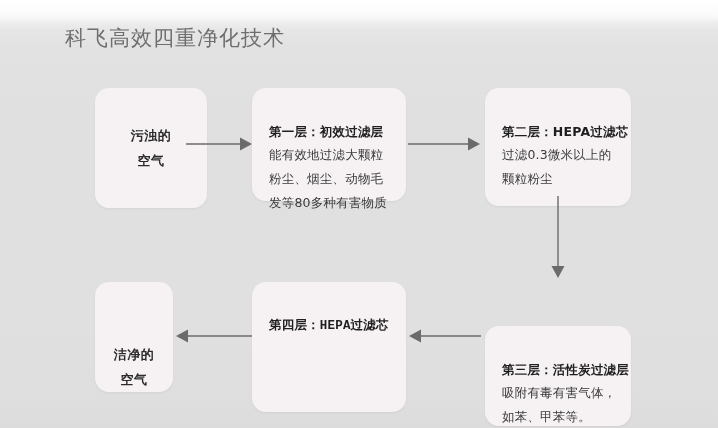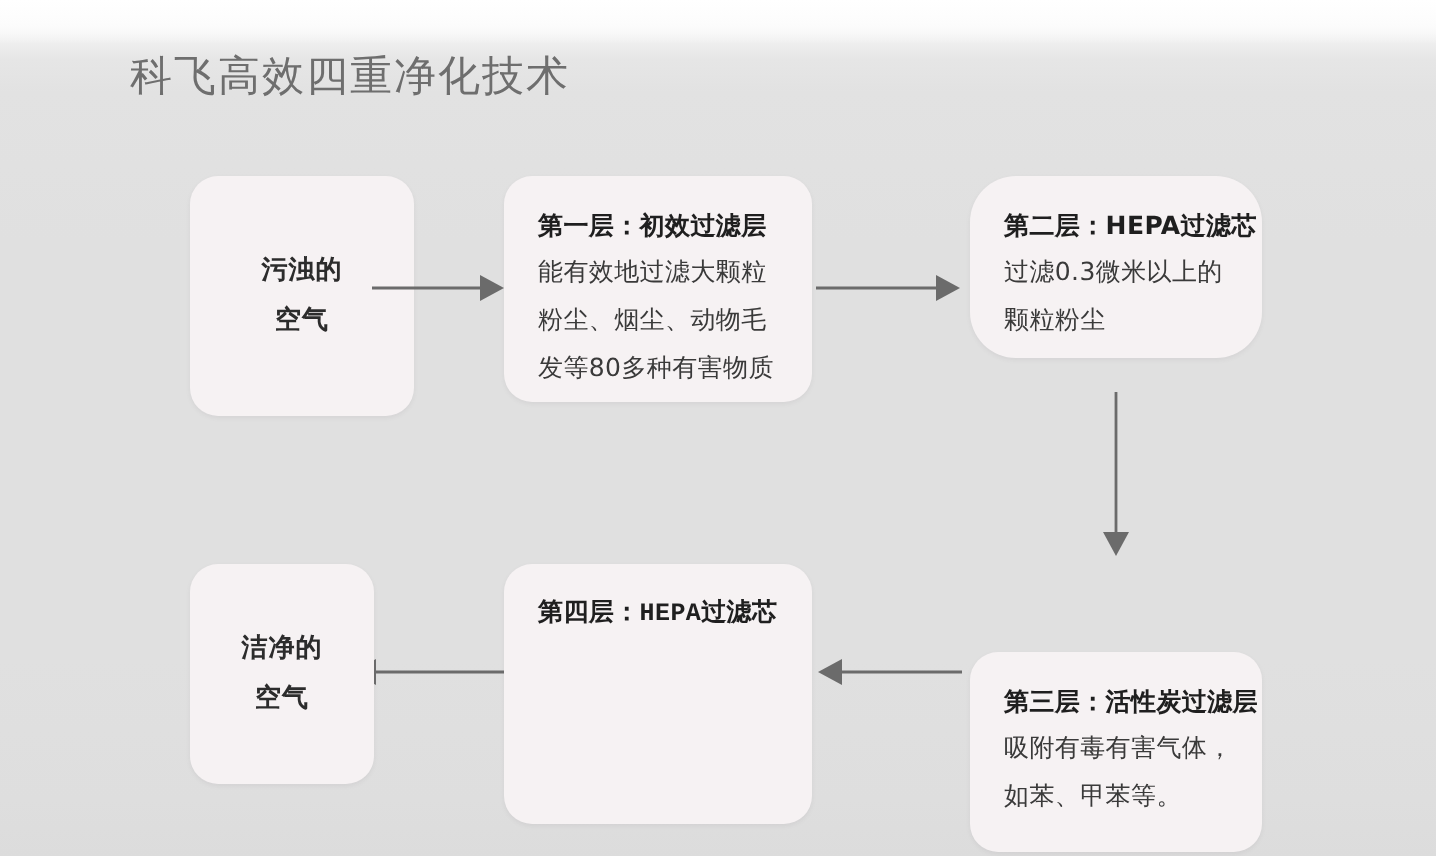--- a/index.html
+++ b/index.html
@@ -57,21 +57,21 @@
     justify-content: center;
   }
   .node.plain .line {
     font-size: 13px;
     color: #2c2c2c;
     font-weight: 600;
     line-height: 25px;
     letter-spacing: 0.5px;
   }
   .node.detail {
-    padding: 14px 0 0 17px;
+    padding: 33px 0 0 17px;
   }
   .node.detail .heading {
     font-size: 12.5px;
     font-weight: 700;
     color: #1f1f1f;
     line-height: 22px;
     letter-spacing: 0.2px;
     white-space: nowrap;
   }
   .node.detail .body {
@@ -113,21 +113,21 @@
     <div class="body">能有效地过滤大颗粒粉尘、烟尘、动物毛发等80多种有害物质</div>
   </div>
 
   <div class="arrow" style="left:408px; top:134px;">
     <svg width="72" height="20" viewBox="0 0 72 20">
       <line x1="0" y1="10" x2="60" y2="10" stroke="#6b6b6b" stroke-width="1.4"></line>
       <polygon points="60,3.5 72,10 60,16.5" fill="#6b6b6b"></polygon>
     </svg>
   </div>
 
-  <div class="node detail" style="left:485px; top:88px; width:146px; height:91px;border-radius:23px;">
+  <div class="node detail" style="left:485px; top:88px; width:146px; height:118px;">
     <div class="heading">第二层：HEPA过滤芯</div>
     <div class="body">过滤0.3微米以上的颗粒粉尘</div>
   </div>
 
   <div class="arrow" style="left:548px; top:196px;">
     <svg width="20" height="82" viewBox="0 0 20 82">
       <line x1="10" y1="0" x2="10" y2="70" stroke="#6b6b6b" stroke-width="1.4"></line>
       <polygon points="3.5,70 16.5,70 10,82" fill="#6b6b6b"></polygon>
     </svg>
   </div>
@@ -148,18 +148,18 @@
     <div class="heading">第四层：HEPA过滤芯</div>
   </div>
 
   <div class="arrow" style="left:176px; top:326px;">
     <svg width="76" height="20" viewBox="0 0 76 20">
       <line x1="76" y1="10" x2="12" y2="10" stroke="#6b6b6b" stroke-width="1.4"></line>
       <polygon points="12,3.5 0,10 12,16.5" fill="#6b6b6b"></polygon>
     </svg>
   </div>
 
-  <div class="node plain" style="left:95px; top:282px; width:92px; height:110px;">
+  <div class="node plain" style="left:95px; top:282px; width:78px; height:110px;justify-content:flex-end;">
     <div class="line">洁净的</div>
     <div class="line">空气</div>
   </div>
 
 </div>
 
 </body></html>

